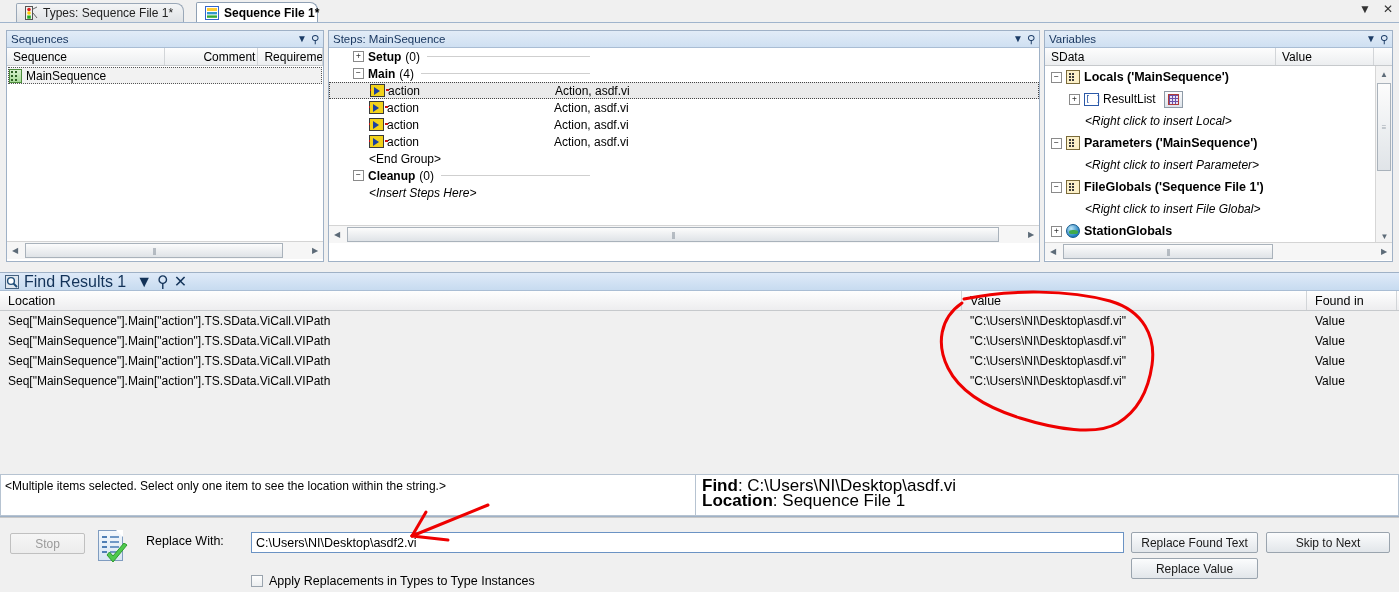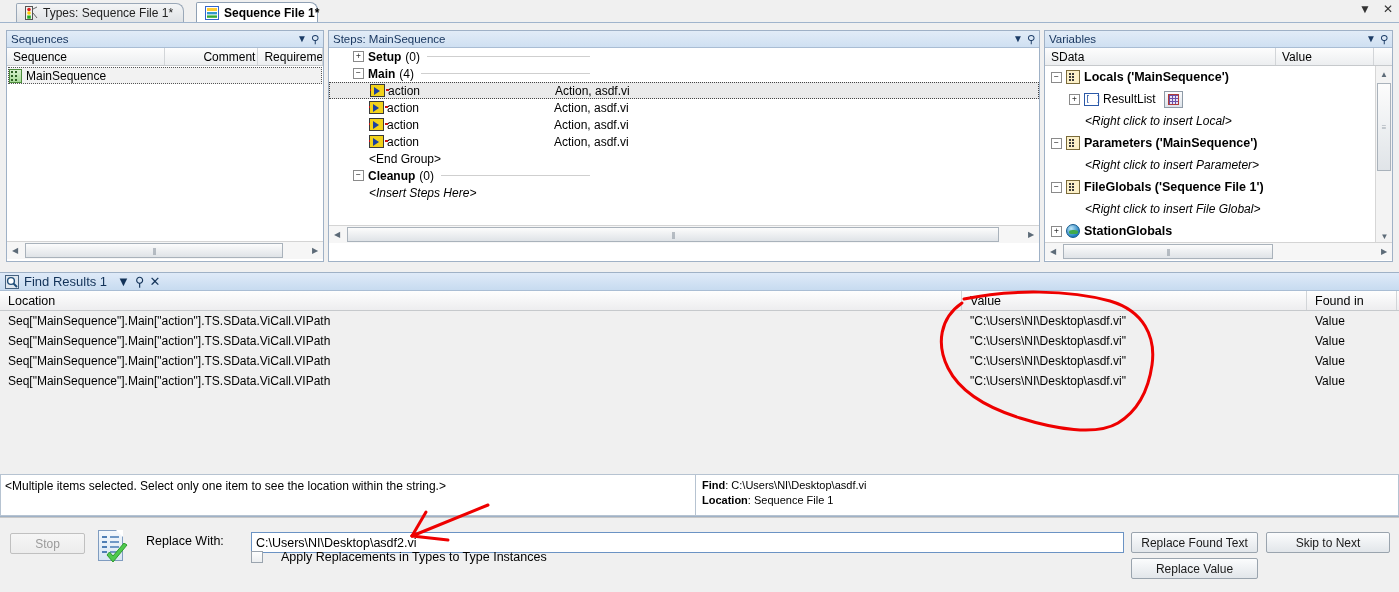--- a/index.html
+++ b/index.html
@@ -119,34 +119,34 @@
     background:linear-gradient(to bottom,#fcfcfc,#e0e4e8);box-sizing:border-box;
     display:flex;align-items:center;justify-content:center;font-size:8px;color:#9aa3ac;}
   .vsBot{position:absolute;left:0;bottom:0;width:17px;height:16px;display:flex;
     align-items:center;justify-content:center;font-size:8px;color:#5d6b78;}
 
   
   #findPanel{left:0;top:272px;width:1399px;height:245px;border-left:none;border-right:none;}
   .ftitle{height:18px;box-sizing:border-box;
     background:linear-gradient(to bottom,#dfeaf8,#c7dbf0);
     border-bottom:1px solid #a9bdd4;display:flex;align-items:center;
-    gap:5px;padding:0 5px;font-size:13px;color:#123258;}
+    gap:5px;padding:0 5px;font-size:16px;color:#123258;}
   .frHdr{height:20px;box-sizing:border-box;display:flex;
     background:linear-gradient(to bottom,#fefefe,#ededef);
     border-bottom:1px solid #c6c9cc;font-size:12.5px;}
   .frHdr .ch{box-sizing:border-box;padding:3px 0 0 8px;border-right:1px solid #d2d5d8;}
   .frBody{background:#f0f0f0;height:166px;position:relative;}
   .frRow{height:20px;display:flex;font-size:12px;align-items:center;}
   .frRow .c{box-sizing:border-box;padding-left:8px;white-space:nowrap;overflow:hidden;}
   .statusbox{position:absolute;left:0;bottom:0;width:1399px;height:42px;
     box-sizing:border-box;display:flex;}
   .sbLeft{width:695px;box-sizing:border-box;background:#fff;
     border:1px solid #b6c3d1;border-right:none;padding:4px 0 0 4px;font-size:12px;}
   .sbRight{flex:1;box-sizing:border-box;background:#fff;border:1px solid #b6c3d1;
-    padding:3px 0 0 6px;font-size:11px;line-height:15px;}
+    padding:3px 0 0 6px;font-size:17px;line-height:15px;}
   .sbRight b{font-weight:bold;}
 
   
   #bottombar{position:absolute;left:0;top:517px;width:1399px;height:68px;
     background:#f0f0f0;border-top:1px solid #c8c8c8;box-sizing:border-box;}
   .btn{box-sizing:border-box;border:1px solid #9aa4ae;border-radius:2px;
     background:linear-gradient(to bottom,#fbfcfd,#e2e6ea);
     font-size:12px;font-family:"Liberation Sans",sans-serif;
     display:flex;align-items:center;justify-content:center;cursor:pointer;color:#1a1a1a;}
   .btn.disabled{color:#9a9a9a;background:linear-gradient(to bottom,#f6f6f6,#ececec);
@@ -455,21 +455,21 @@
       <div class="fold"></div>
       <svg class="check" viewBox="0 0 24 23">
         <path d="M2 12 L8 19 L22 2 L19 0 L8 13 L4.5 9 Z" fill="#4ec94e" stroke="#2f9a2f" stroke-width="1"></path>
       </svg>
     </div>
 
     <div style="position:absolute;left:146px;top:16px;font-size:12.5px;">Replace With:</div>
 
     <input class="txtinput" style="position: absolute; left: 251px; top: 14px; width: 873px; height: 21px;" value="C:\Users\NI\Desktop\asdf2.vi">
 
-    <div style="position:absolute;left:251px;top:32px;display:flex;align-items:center;gap:18px;">
+    <div style="position:absolute;left:251px;top:56px;display:flex;align-items:center;gap:6px;">
       <span class="chk"></span>
       <span style="font-size:12.5px;">Apply Replacements in Types to Type Instances</span>
     </div>
 
     <div class="btn" style="position:absolute;left:1131px;top:14px;width:127px;height:21px;">Replace Found Text</div>
     <div class="btn" style="position:absolute;left:1131px;top:40px;width:127px;height:21px;">Replace Value</div>
     <div class="btn" style="position:absolute;left:1266px;top:14px;width:124px;height:21px;">Skip to Next</div>
   </div>
 
   <svg class="anno" viewBox="0 0 1399 592">

